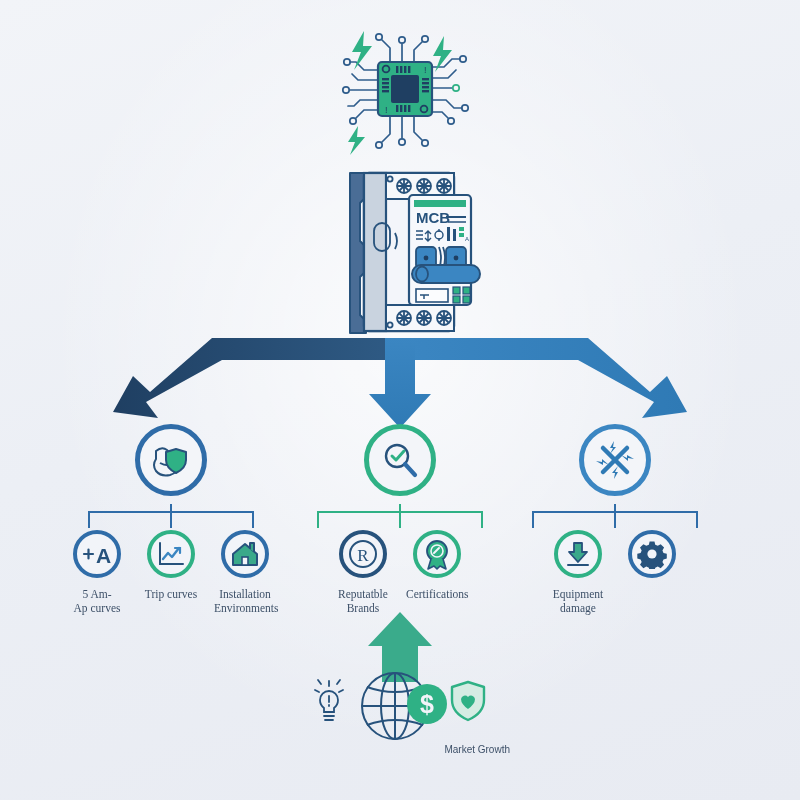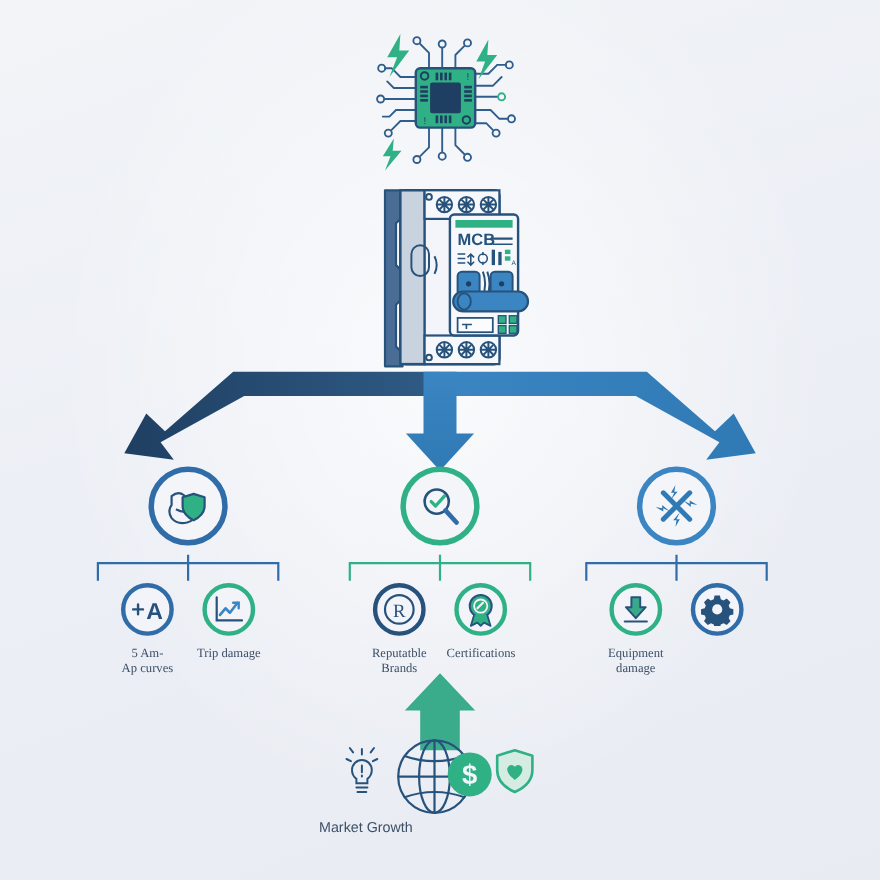--- a/index.html
+++ b/index.html
@@ -70,21 +70,21 @@
     color: #3d5068;
     font-family: Liberation Serif, serif;
     white-space: pre-line;
   }
   .sublabel.empty { min-height: 1px; }
 
   
   #growth-node { left: 290px; top: 608px; width: 220px; height: 165px; }
   #growth-label {
     position: absolute; left: 290px; top: 744px; width: 220px;
-    text-align: left; font-size: 13px; color: #3d5068;
+    text-align: right; font-size: 10px; color: #3d5068;
     font-family: "Liberation Sans", sans-serif;
   }
 </style>
 </head>
 <body>
 
 <div id="stage">
   <div class="vignette"></div>
 
   <div class="node" id="chip-node">
@@ -286,23 +286,34 @@
       </div>
 
       <div class="sub">
         <div class="subcircle ring-green">
           <svg width="30" height="28" viewBox="0 0 30 28">
             <path d="M4 3 V24 H27" fill="none" stroke="#27527c" stroke-width="2" stroke-linecap="round"></path>
             <path d="M7 19 l5 -6 l4 4 l7 -9" fill="none" stroke="#3b86c2" stroke-width="2.4" stroke-linecap="round" stroke-linejoin="round"></path>
             <path d="M19 8 h5 v5" fill="none" stroke="#3b86c2" stroke-width="2.2" stroke-linecap="round"></path>
           </svg>
         </div>
-        <div class="sublabel">Trip damage</div>
-      </div>
-
+        <div class="sublabel">Trip curves</div>
+      </div>
+
+      <div class="sub">
+        <div class="subcircle ring-blue">
+          <svg width="30" height="28" viewBox="0 0 30 28">
+            <path d="M3 14 L15 4 L27 14 V25 H3 Z" fill="#3aa98a" stroke="#27527c" stroke-width="2" stroke-linejoin="round"></path>
+            <rect x="12" y="17" width="6" height="8" fill="#f2f4f9" stroke="#27527c" stroke-width="1.6"></rect>
+            <path d="M20 9 V3 h4 v9" fill="#3aa98a" stroke="#27527c" stroke-width="2" stroke-linejoin="round"></path>
+          </svg>
+        </div>
+        <div class="sublabel">Installation
+Environments</div>
+      </div>
     </div>
   </div>
 
   <div class="branch" id="branch-quality">
     <div class="hub green">
       <svg width="42" height="42" viewBox="0 0 42 42">
         <circle cx="18" cy="17" r="11" fill="none" stroke="#27527c" stroke-width="2.4"></circle>
         <path d="M13 17 l4 4 l8 -9" fill="none" stroke="#2fb185" stroke-width="3" stroke-linecap="round" stroke-linejoin="round"></path>
         <path d="M26 25 L36 36" stroke="#2f6ca8" stroke-width="4.2" stroke-linecap="round"></path>
       </svg>

